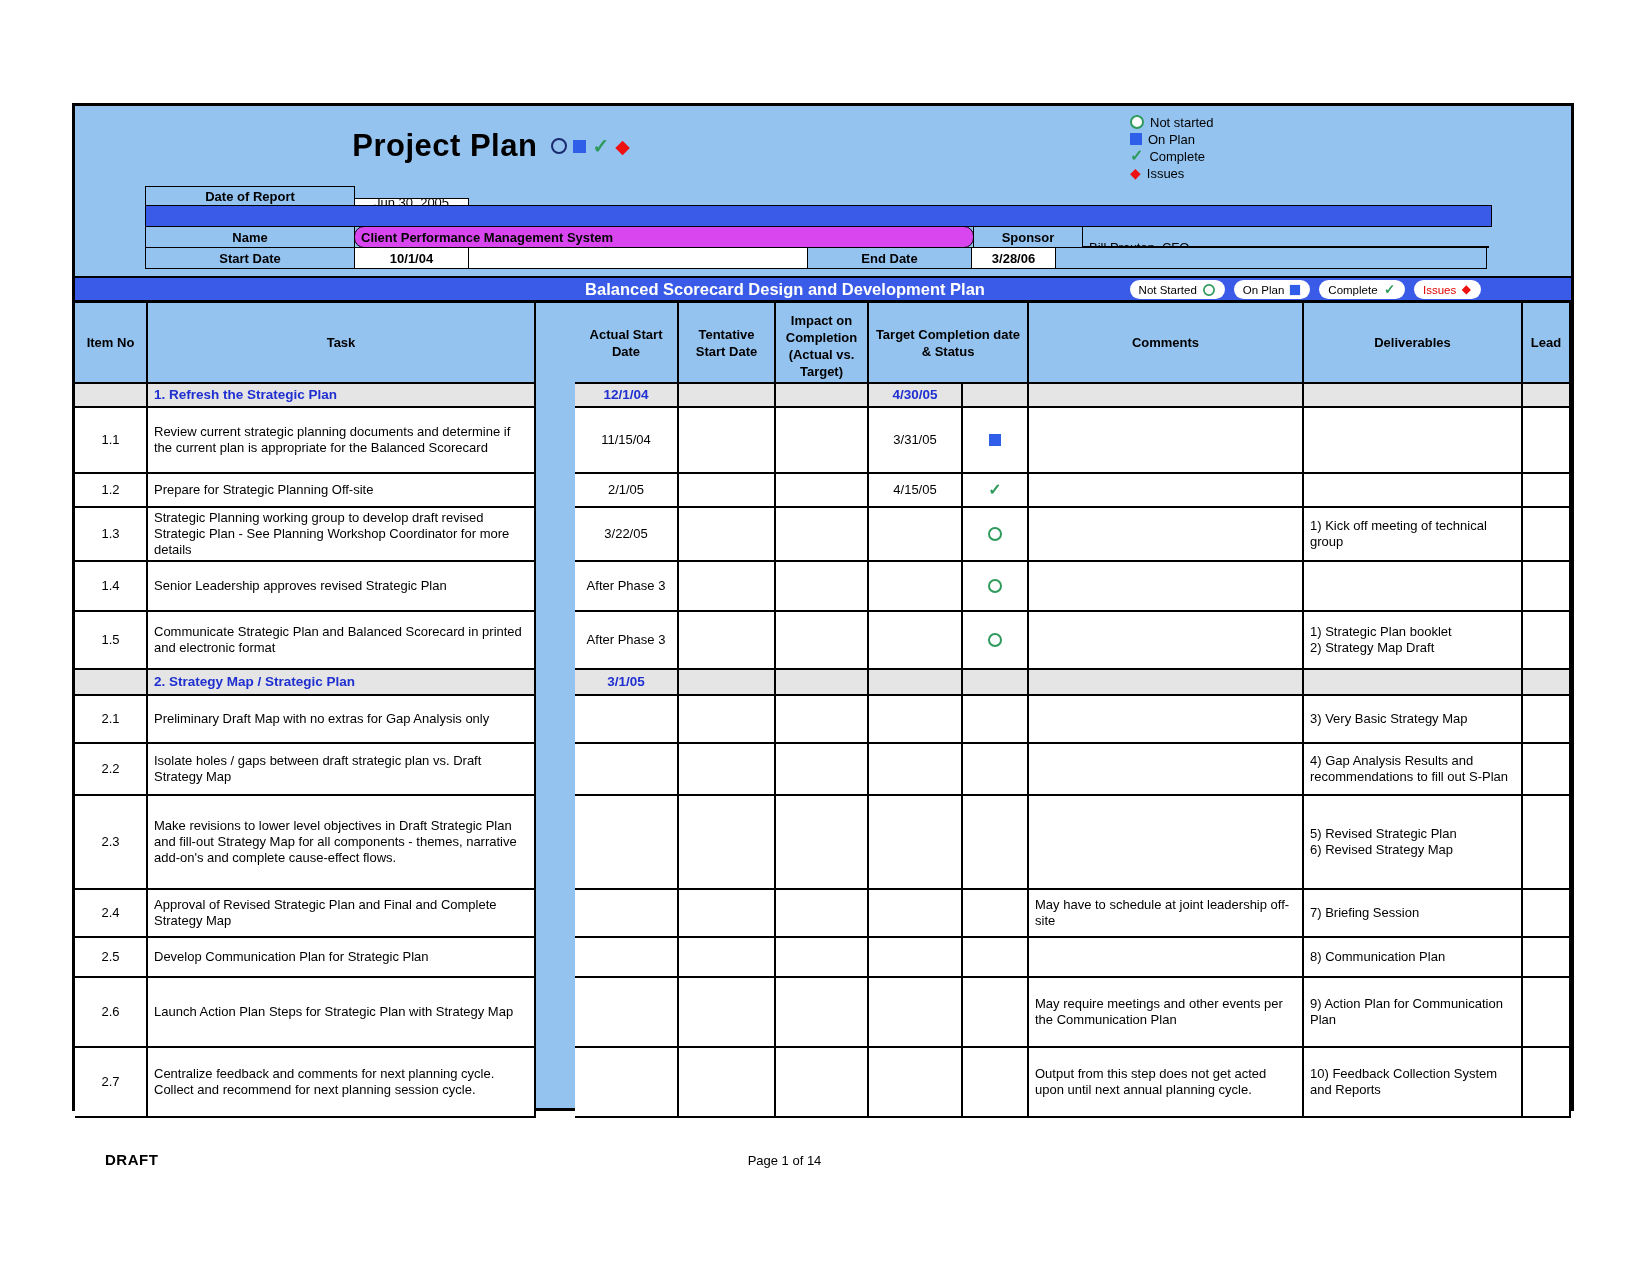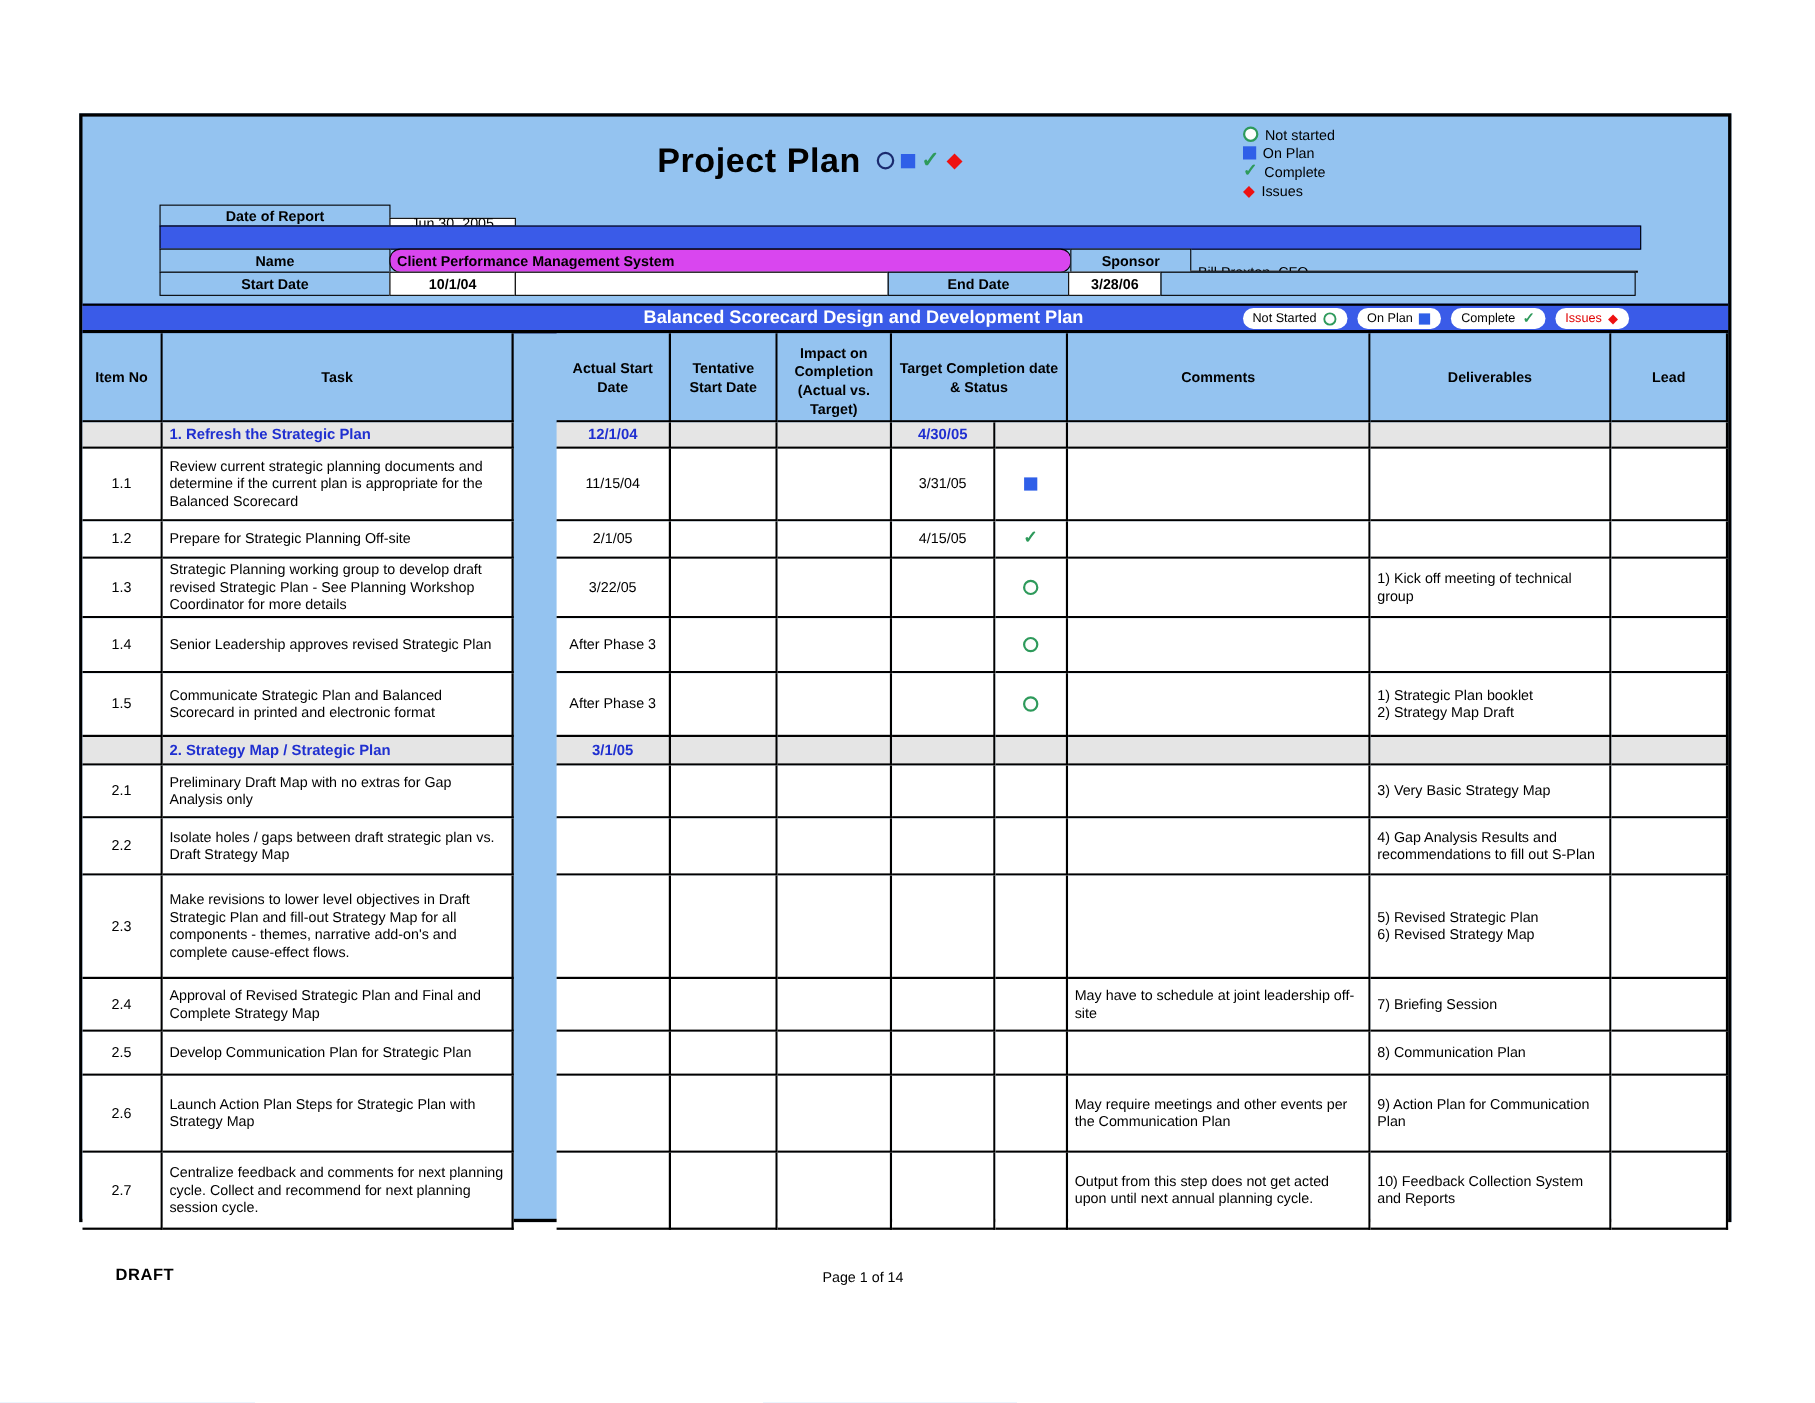--- a/index.html
+++ b/index.html
@@ -1,21 +1,21 @@
 <!DOCTYPE html>
 <html><head>
 <meta charset="utf-8">
 <style>
   html,body{margin:0;padding:0;background:#fff;}
   .canvas{position:relative;width:1650px;height:1275px;background:#fff;overflow:hidden;
           font-family:"Liberation Sans",sans-serif;color:#000;}
   .sheet{position:absolute;left:72px;top:103px;width:1502px;height:1008px;
          border:3px solid #000;background:#94C3F0;box-sizing:border-box;}
   
-  .title-row{position:absolute;left:0;top:22px;width:800px;display:flex;justify-content:flex-end;align-items:center;gap:14px;}
+  .title-row{position:absolute;left:16px;top:22px;width:800px;display:flex;justify-content:center;align-items:center;gap:14px;}
   .title{font-size:31px;font-weight:bold;letter-spacing:0.5px;}
   .title-icons{display:flex;align-items:center;gap:6px;}
   .ic-circle{width:12px;height:12px;border:2px solid #1a2a6e;border-radius:50%;display:inline-block;background:transparent;}
   .ic-square{width:13px;height:13px;background:#2F5FE8;display:inline-block;}
   .ic-check{color:#2E9A5B;font-size:20px;font-weight:bold;line-height:1;}
   .ic-diamond{color:#EE1111;font-size:19px;line-height:1;}
   
   .legend{position:absolute;left:1055px;top:8px;display:flex;flex-direction:column;gap:1px;}
   .legend-item{display:flex;align-items:center;gap:6px;font-size:13px;height:16px;}
   
@@ -45,22 +45,22 @@
         font-size:11.5px;border:none;font-family:inherit;cursor:pointer;}
   .pill .st{transform:scale(0.85);}
   .pill-issues{color:#E00000;}
   
   .ptable{position:absolute;left:0;top:197px;width:1496px;}
   .t-row{display:flex;}
   .c{border-right:2px solid #000;border-bottom:2px solid #000;box-sizing:border-box;
      background:#fff;font-size:13px;line-height:16px;padding:2px 6px;display:flex;align-items:center;}
   .center{justify-content:center;text-align:center;}
   .pre{white-space:pre-line;}
-  .w-item{width:73px;}  .w-task{width:319px;}
-  .w-actual{width:104px;margin-left:39px;} .w-tent{width:97px;} .w-impact{width:104px;}
+  .w-item{width:73px;}  .w-task{width:388px;}
+  .w-actual{width:104px;margin-left:39px;} .w-tent{width:97px;} .w-impact{width:93px;}
   .w-tdate{width:94px;} .w-status{width:66px;} .w-tc{width:160px;}
   .w-comments{width:275px;} .w-deliv{width:219px;} .w-lead{flex:1;}
   .h-row .c{background:#94C3F0;font-weight:bold;justify-content:center;text-align:center;line-height:17px;}
   .h-row .clip{overflow:hidden;align-items:flex-start;padding-top:9px;}
   .sec .c{background:#e5e5e5;}
   .sec-t{color:#1F2FD0;font-weight:bold;font-size:13.5px;}
   
   .footer-left{position:absolute;left:105px;top:1151px;font-weight:bold;font-size:15px;letter-spacing:0.5px;}
   .footer-center{position:absolute;left:72px;top:1153px;width:1425px;text-align:center;font-size:13px;}
 </style>

